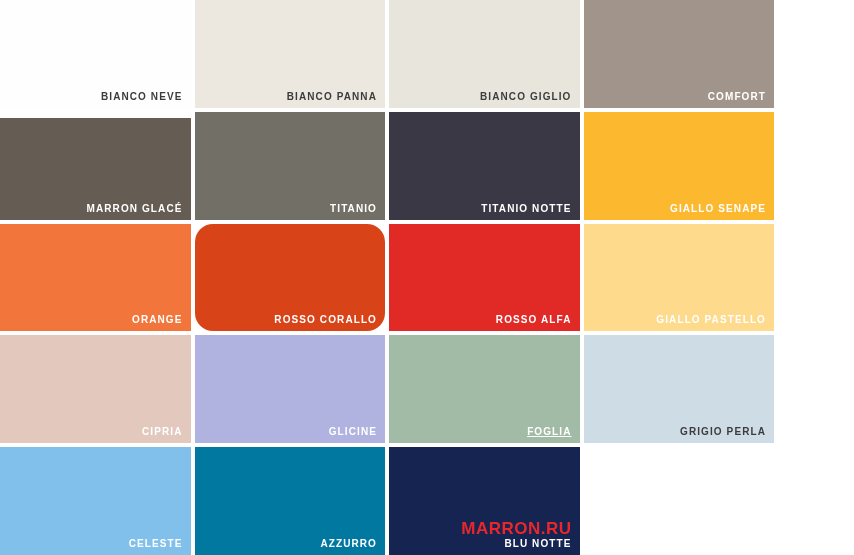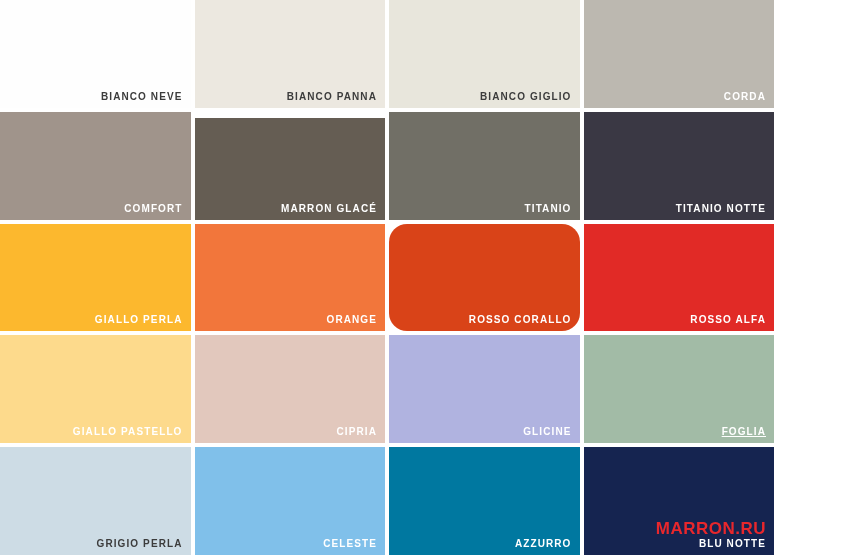--- a/index.html
+++ b/index.html
@@ -57,37 +57,34 @@
 <div id="palette">
     <div class="swatch" style="background: rgb(254, 254, 254);">
       <span class="swatch-label" style="color: rgb(60, 60, 60);">BIANCO NEVE</span>
     </div>
     <div class="swatch" style="background: rgb(236, 232, 224);">
       <span class="swatch-label" style="color: rgb(60, 60, 60);">BIANCO PANNA</span>
     </div>
     <div class="swatch" style="background: rgb(232, 230, 220);">
       <span class="swatch-label" style="color: rgb(60, 60, 60);">BIANCO GIGLIO</span>
     </div>
-    <div class="swatch" style="background: rgb(188, 184, 176);">
-      <span class="swatch-label" style="color: rgb(255, 255, 255);">CORDA</span>
-    </div>
     <div class="swatch" style="background: rgb(160, 148, 139);">
       <span class="swatch-label" style="color: rgb(255, 255, 255);">COMFORT</span>
     </div>
     <div class="swatch" style="background: rgb(101, 93, 83); margin-top: 6px;">
       <span class="swatch-label" style="color: rgb(255, 255, 255);">MARRON GLACÉ</span>
     </div>
     <div class="swatch" style="background: rgb(113, 111, 102);">
       <span class="swatch-label" style="color: rgb(255, 255, 255);">TITANIO</span>
     </div>
     <div class="swatch" style="background: rgb(58, 56, 68);">
       <span class="swatch-label" style="color: rgb(255, 255, 255);">TITANIO NOTTE</span>
     </div>
     <div class="swatch" style="background: rgb(252, 184, 46);">
-      <span class="swatch-label" style="color: rgb(255, 255, 255);">GIALLO PERLA</span>
+      <span class="swatch-label" style="color: rgb(255, 255, 255);">GIALLO SENAPE</span>
     </div>
     <div class="swatch" style="background: rgb(242, 118, 59);">
       <span class="swatch-label" style="color: rgb(255, 255, 255);">ORANGE</span>
     </div>
     <div class="swatch" style="background: rgb(217, 67, 24); border-radius: 18px;">
       <span class="swatch-label" style="color: rgb(255, 255, 255);">ROSSO CORALLO</span>
     </div>
     <div class="swatch" style="background: rgb(225, 42, 38);">
       <span class="swatch-label" style="color: rgb(255, 255, 255);">ROSSO ALFA</span>
     </div>

